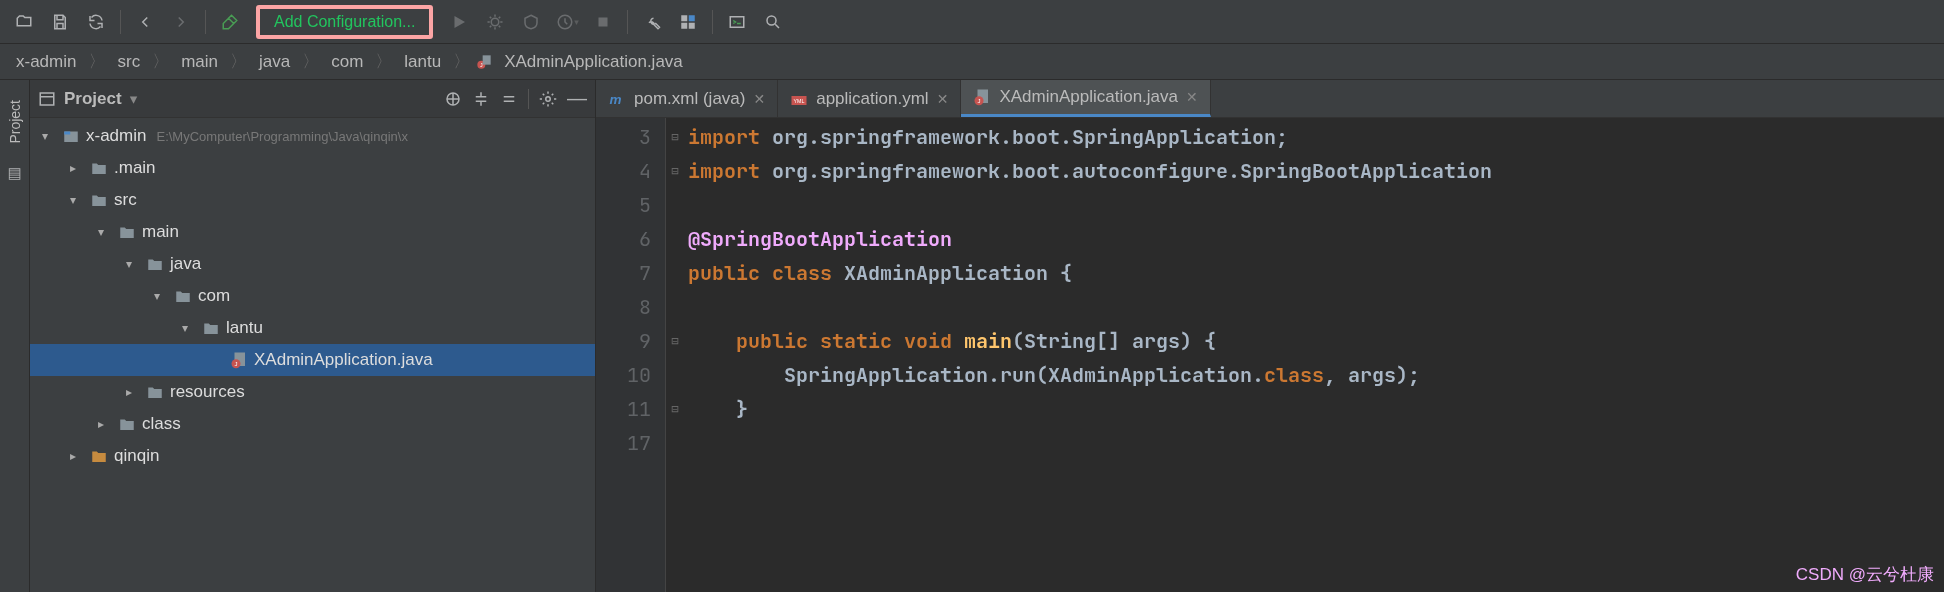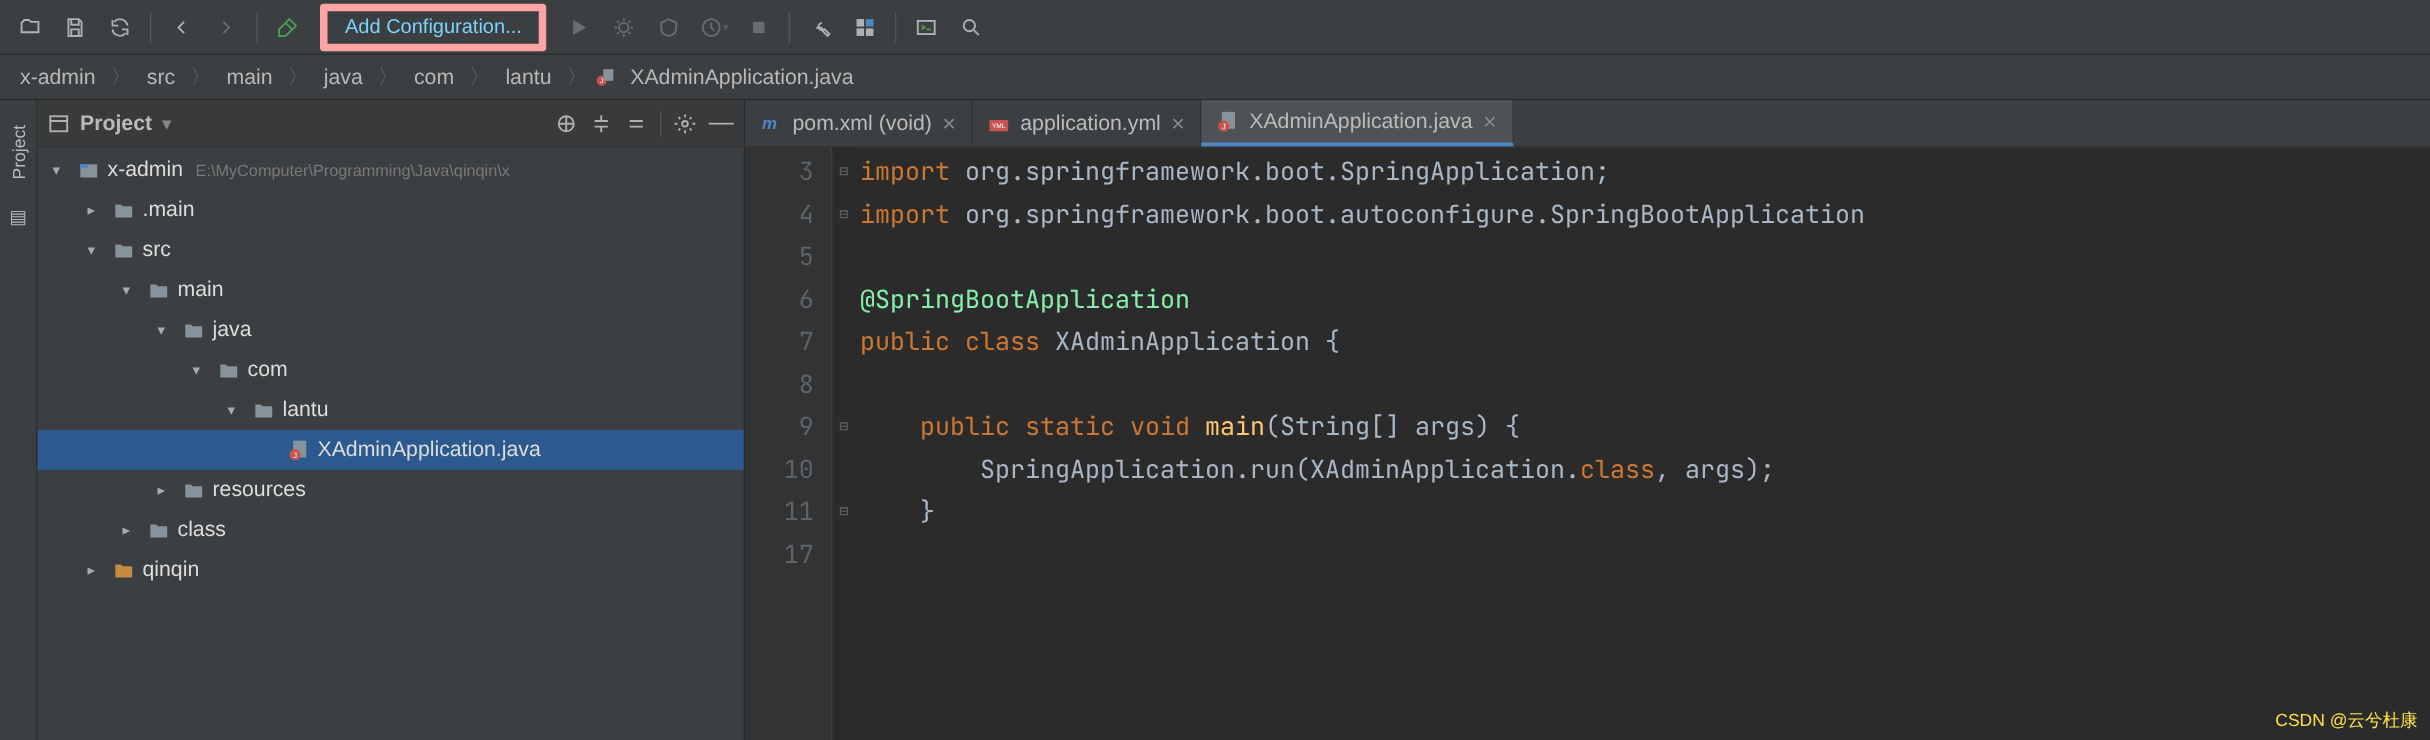--- a/index.html
+++ b/index.html
@@ -23,24 +23,24 @@
   padding: 0 8px;
   gap: 4px;
 }
 .tb-btn {
   width: 32px; height: 32px;
   display: flex; align-items: center; justify-content: center;
   color: #afb1b3;
 }
 .tb-sep { width: 1px; height: 24px; background: #555; margin: 0 4px; }
 .tb-config {
-  border: 6px solid #fca5a5;
+  border: 4px solid #fca5a5;
   border-radius: 3px;
   padding: 4px 14px;
-  color: #7dd3fc;
+  color: #22c55e;
   font-size: 16px;
   margin: 0 6px;
 }
 .breadcrumb {
   height: 36px;
   background: #3c3f41;
   border-bottom: 1px solid #2b2b2b;
   display: flex;
   align-items: center;
   padding: 0 10px;
@@ -156,31 +156,32 @@
   background: #2b2b2b;
   padding-top: 2px;
 }
 .fold { color: #666; font-size: 12px; text-align: center; height: 34px; line-height: 34px;}
 .code {
   flex: 1;
   padding-top: 2px;
   padding-left: 4px;
   white-space: pre;
   color: #a9b7c6;
+  font-weight: bold;
 }
 .kw { color: #cc7832; }
-.ann { color: #86efac; }
+.ann { color: #f0abfc; }
 .fn { color: #ffc66d; }
 .pkg { color: #a9b7c6; }
 .watermark {
   position: fixed;
   right: 10px;
   bottom: 6px;
-  color: #fde047;
-  font-size: 14px;
+  color: #f0abfc;
+  font-size: 17px;
 }
 svg { display: block; }
 .ico { width: 18px; height: 18px; }
 </style>
 </head>
 <body>
 
 <div class="toolbar">
   <div class="tb-btn">
       <svg class="ico" viewBox="0 0 24 24" fill="none" stroke="#afb1b3" stroke-width="2">
@@ -445,21 +446,21 @@
   </div>
 
   <div class="editor-area">
     <div class="tabs" id="tabs">
         <div class="tab">
           <span>
             <svg width="18" height="18" viewBox="0 0 24 24">
               <text x="2" y="18" font-size="18" font-weight="bold" fill="#4a88c7" font-style="italic">m</text>
             </svg>
           </span>
-          <span>pom.xml (void)</span>
+          <span>pom.xml (java)</span>
           <span class="tab-close">✕</span>
         </div>
         <div class="tab">
           <span>
             <svg width="18" height="18" viewBox="0 0 24 24">
               <rect x="2" y="8" width="20" height="12" fill="#c75450"></rect>
               <text x="12" y="17" font-size="7" fill="#fff" text-anchor="middle">YML</text>
             </svg>
           </span>
           <span>application.yml</span>

